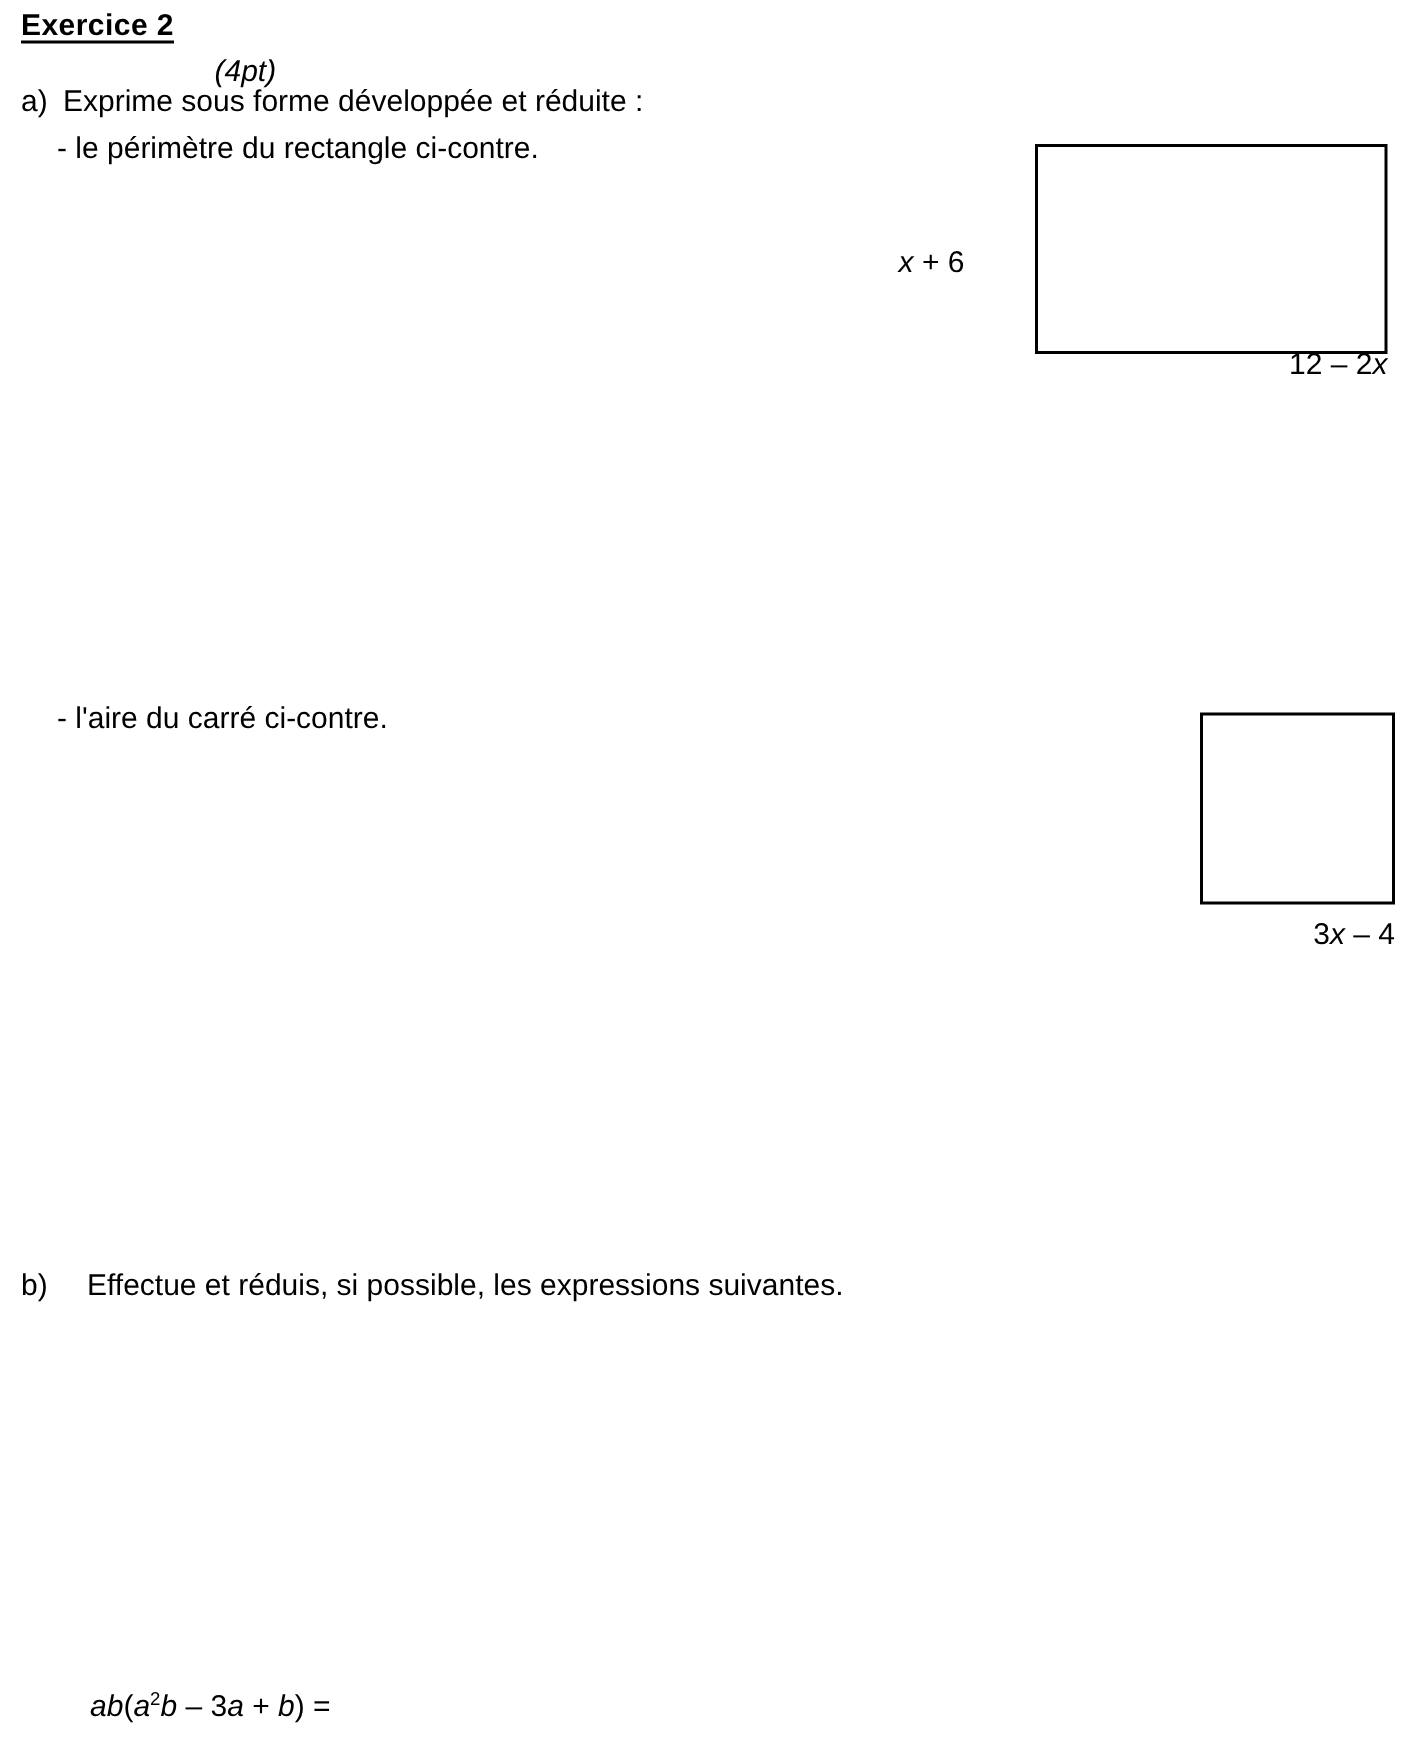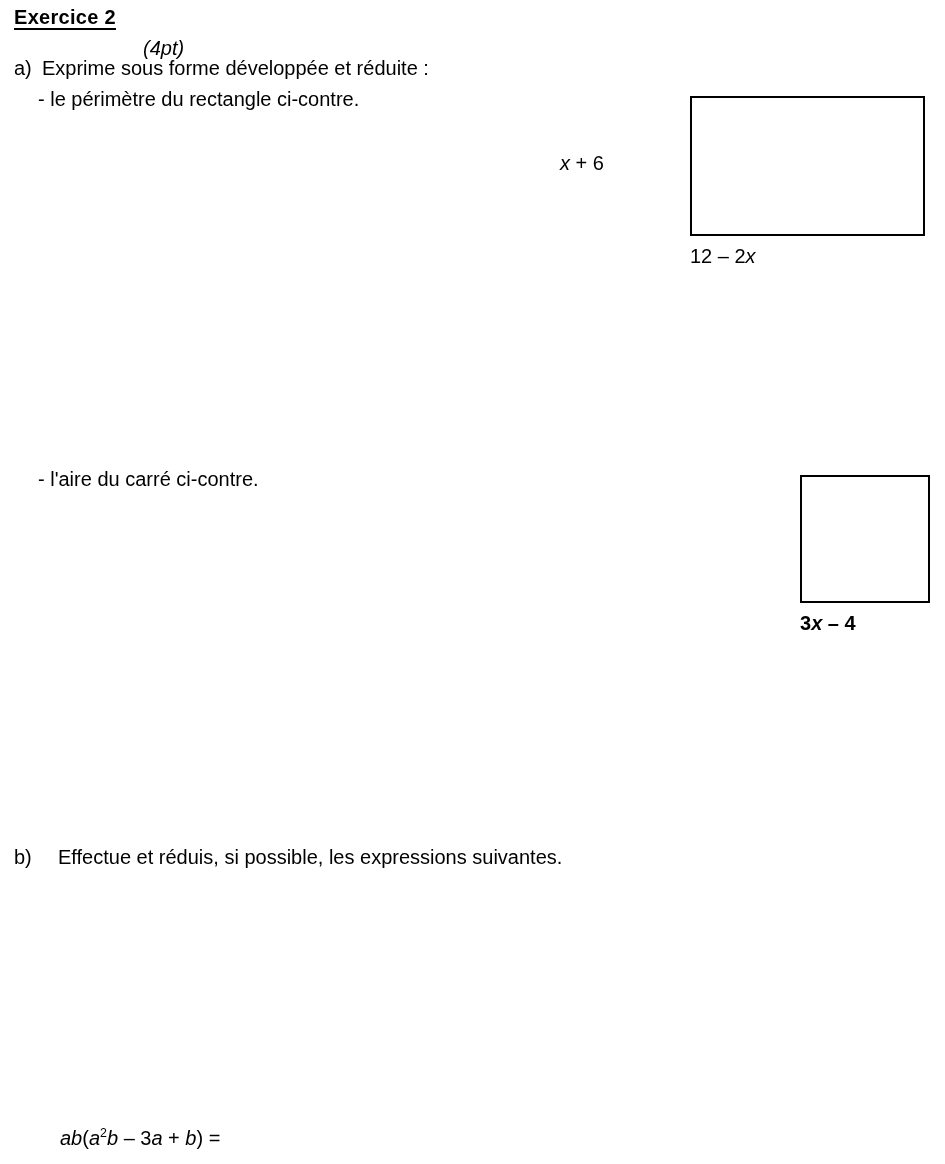--- a/index.html
+++ b/index.html
@@ -42,42 +42,41 @@
   .item-area { left: 38px; top: 468px; }
 
   
   .rect-figure {
     left: 690px; top: 96px;
     width: 231px; height: 136px;
     border: 2px solid #000000;
     background: #ffffff;
   }
   .rect-height-label {
-    left: 560px; top: 152px;
+    left: 560px; top: 164px;
     width: 122px;
-    text-align: left;
+    text-align: center;
   }
   .rect-width-label {
-    left: 690px; top: 245px;
+    left: 690px; top: 232px;
     width: 235px;
-    text-align: left;
+    text-align: right;
   }
 
   
   .square-figure {
     left: 800px; top: 475px;
     width: 126px; height: 124px;
     border: 2px solid #000000;
     background: #ffffff;
   }
   .square-side-label {
     left: 800px; top: 612px;
     width: 130px;
-    text-align: left;
-    font-weight: bold;
+    text-align: right;
   }
 
   
   .part-b-label { left: 14px; top: 846px; }
   .part-b-instruction { left: 58px; top: 846px; }
   .expression-1 { left: 60px; top: 905px; }
   .expression-2 { left: 60px; top: 1127px; }
 
   .math sup {
     font-size: 0.62em;

